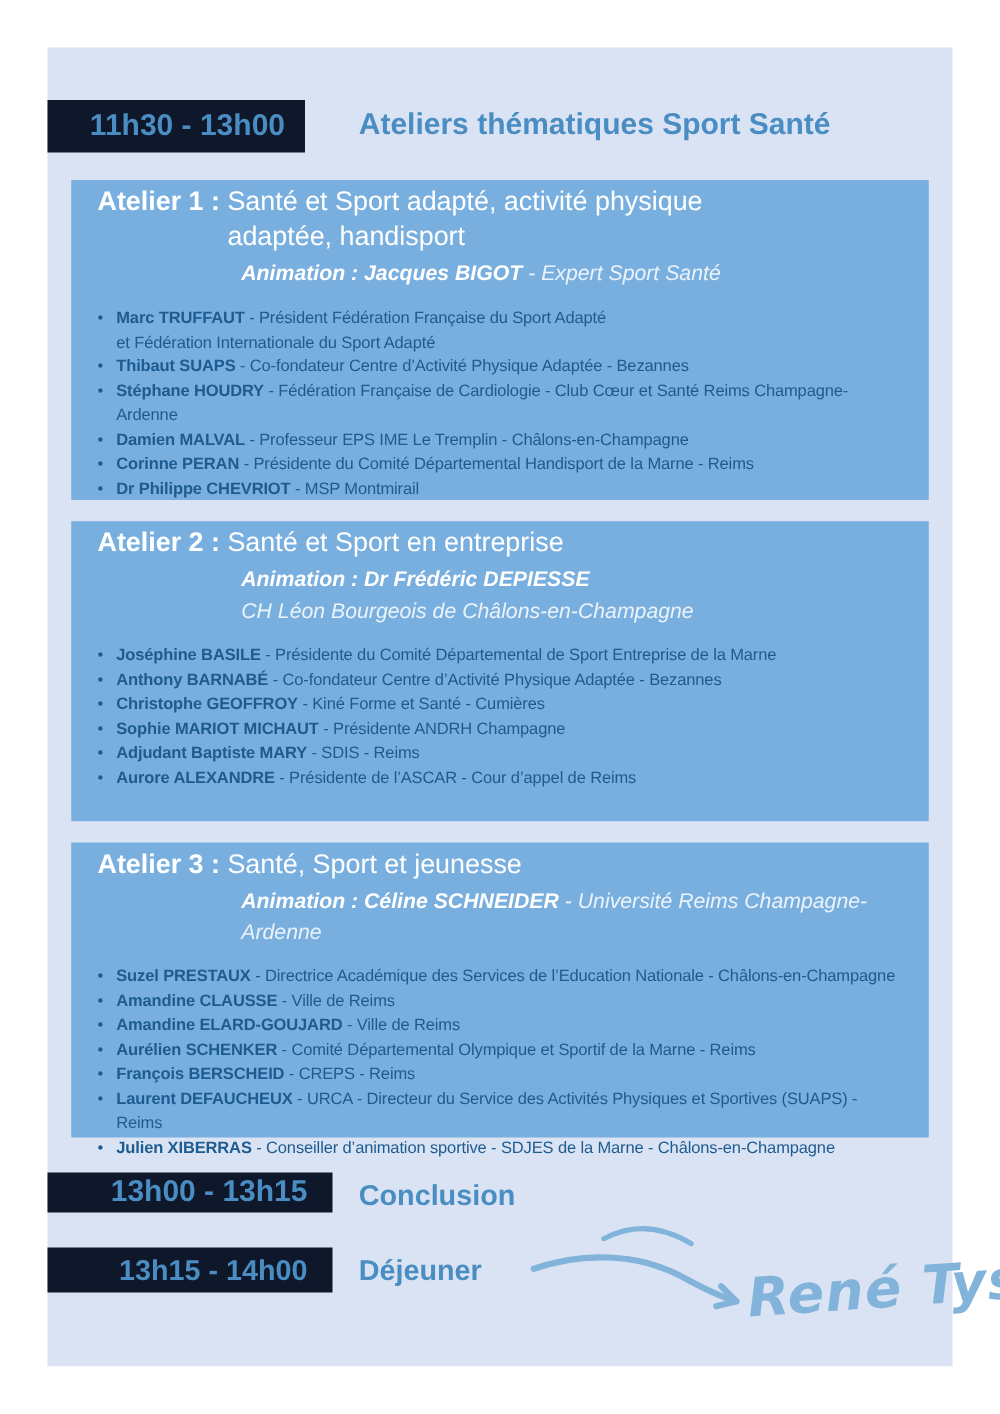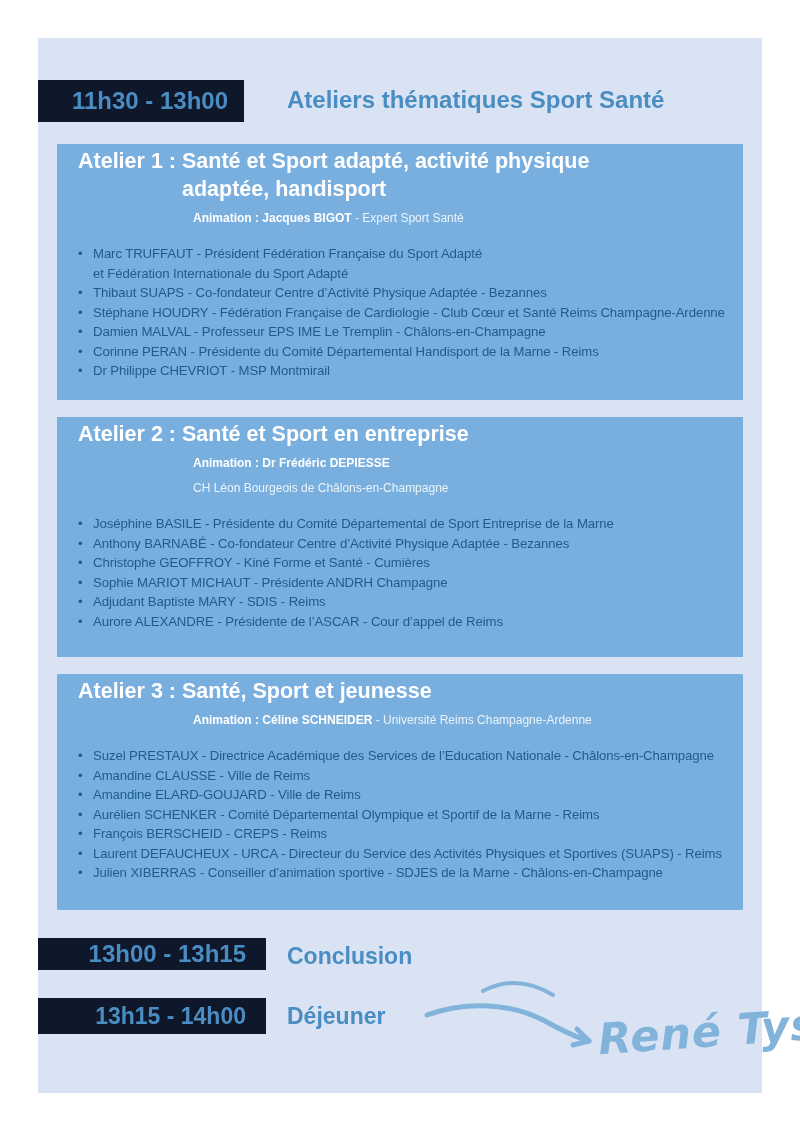--- a/index.html
+++ b/index.html
@@ -30,32 +30,32 @@
   .ateliers{position:absolute;left:19px;top:106px;width:686px;}
   .atelier{
     background:#79afdf;color:#ffffff;margin-bottom:17px;
     padding:3px 18px 16px 21px;box-sizing:border-box;
   }
   .atelier.a1{height:256px;}
   .atelier.a2{height:240px;}
   .atelier.a3{height:236px;}
   .atelier-title{display:flex;font-size:21.5px;font-weight:bold;line-height:28px;}
   .t-prefix{white-space:pre;}
-  .t-line{font-weight:bold;}
+  .t-line{font-weight:normal;}
   .anim{margin-left:115px;margin-top:3px;}
-  .anim-line{font-size:12px;line-height:25px;}
+  .anim-line{font-size:17px;line-height:25px;font-style:italic;}
   .anim-strong{font-weight:bold;color:#ffffff;}
   .anim-light{font-weight:normal;color:rgba(255,255,255,0.85);}
   .participants{
     list-style:none;margin:13px 0 0 0;padding:0;
     color:#1d5b90;font-size:13.2px;line-height:19.5px;letter-spacing:-0.1px;
   }
   .participant{position:relative;padding-left:15px;}
   .p-bullet{position:absolute;left:0;top:0;}
-  .p-name{font-weight:normal;}
+  .p-name{font-weight:bold;}
   .p-desc{font-weight:normal;}
   .p-desc2{font-weight:normal;}
   
   .arrow-wrap{position:absolute;left:415px;top:975px;width:200px;height:100px;}
   .signature{
     position:absolute;left:598px;top:1008px;width:180px;
     color:#82b3da;font-size:43px;font-weight:bold;font-style:italic;
     font-family:"DejaVu Sans", cursive;transform:rotate(-4deg);
     letter-spacing:1px;white-space:nowrap;
   }

